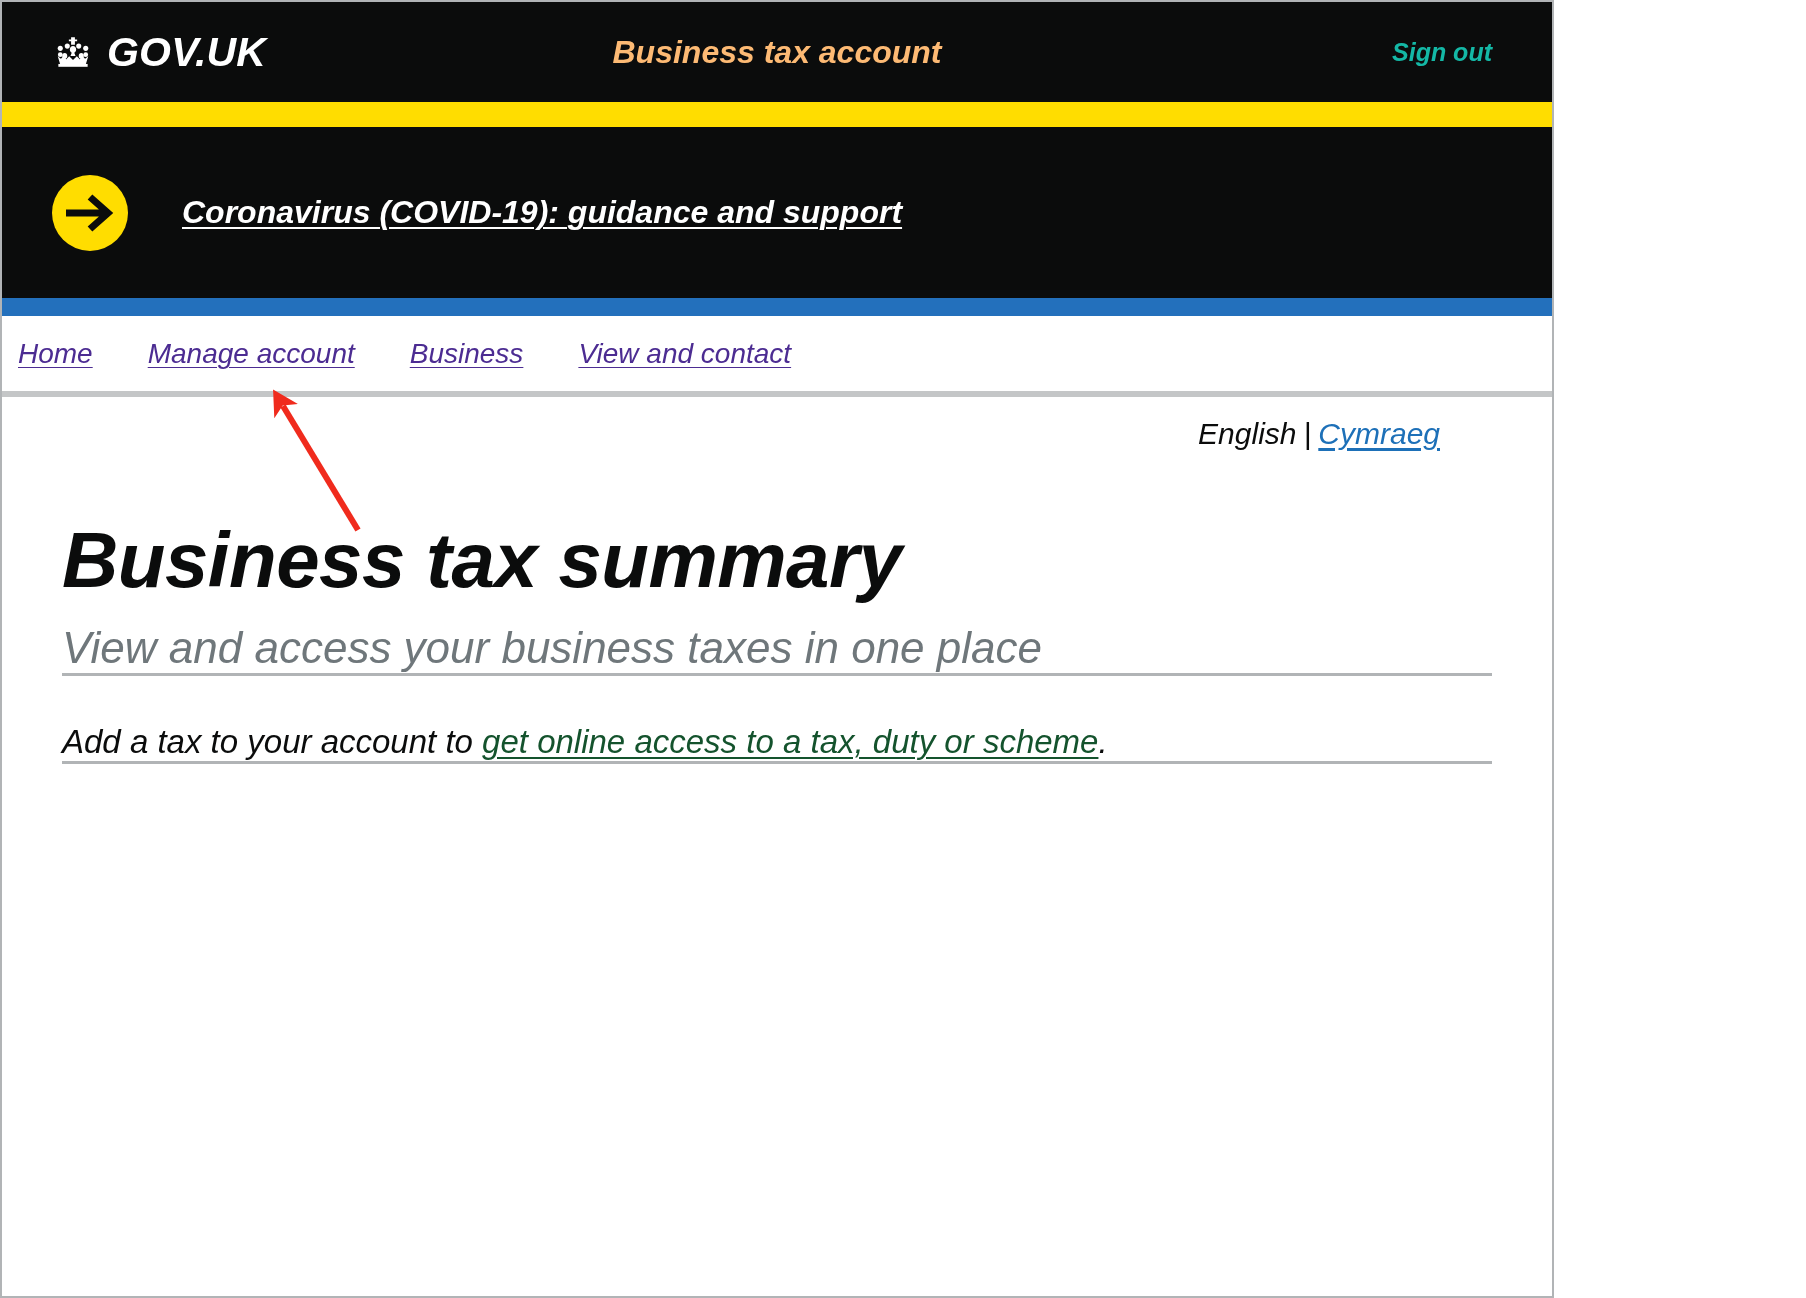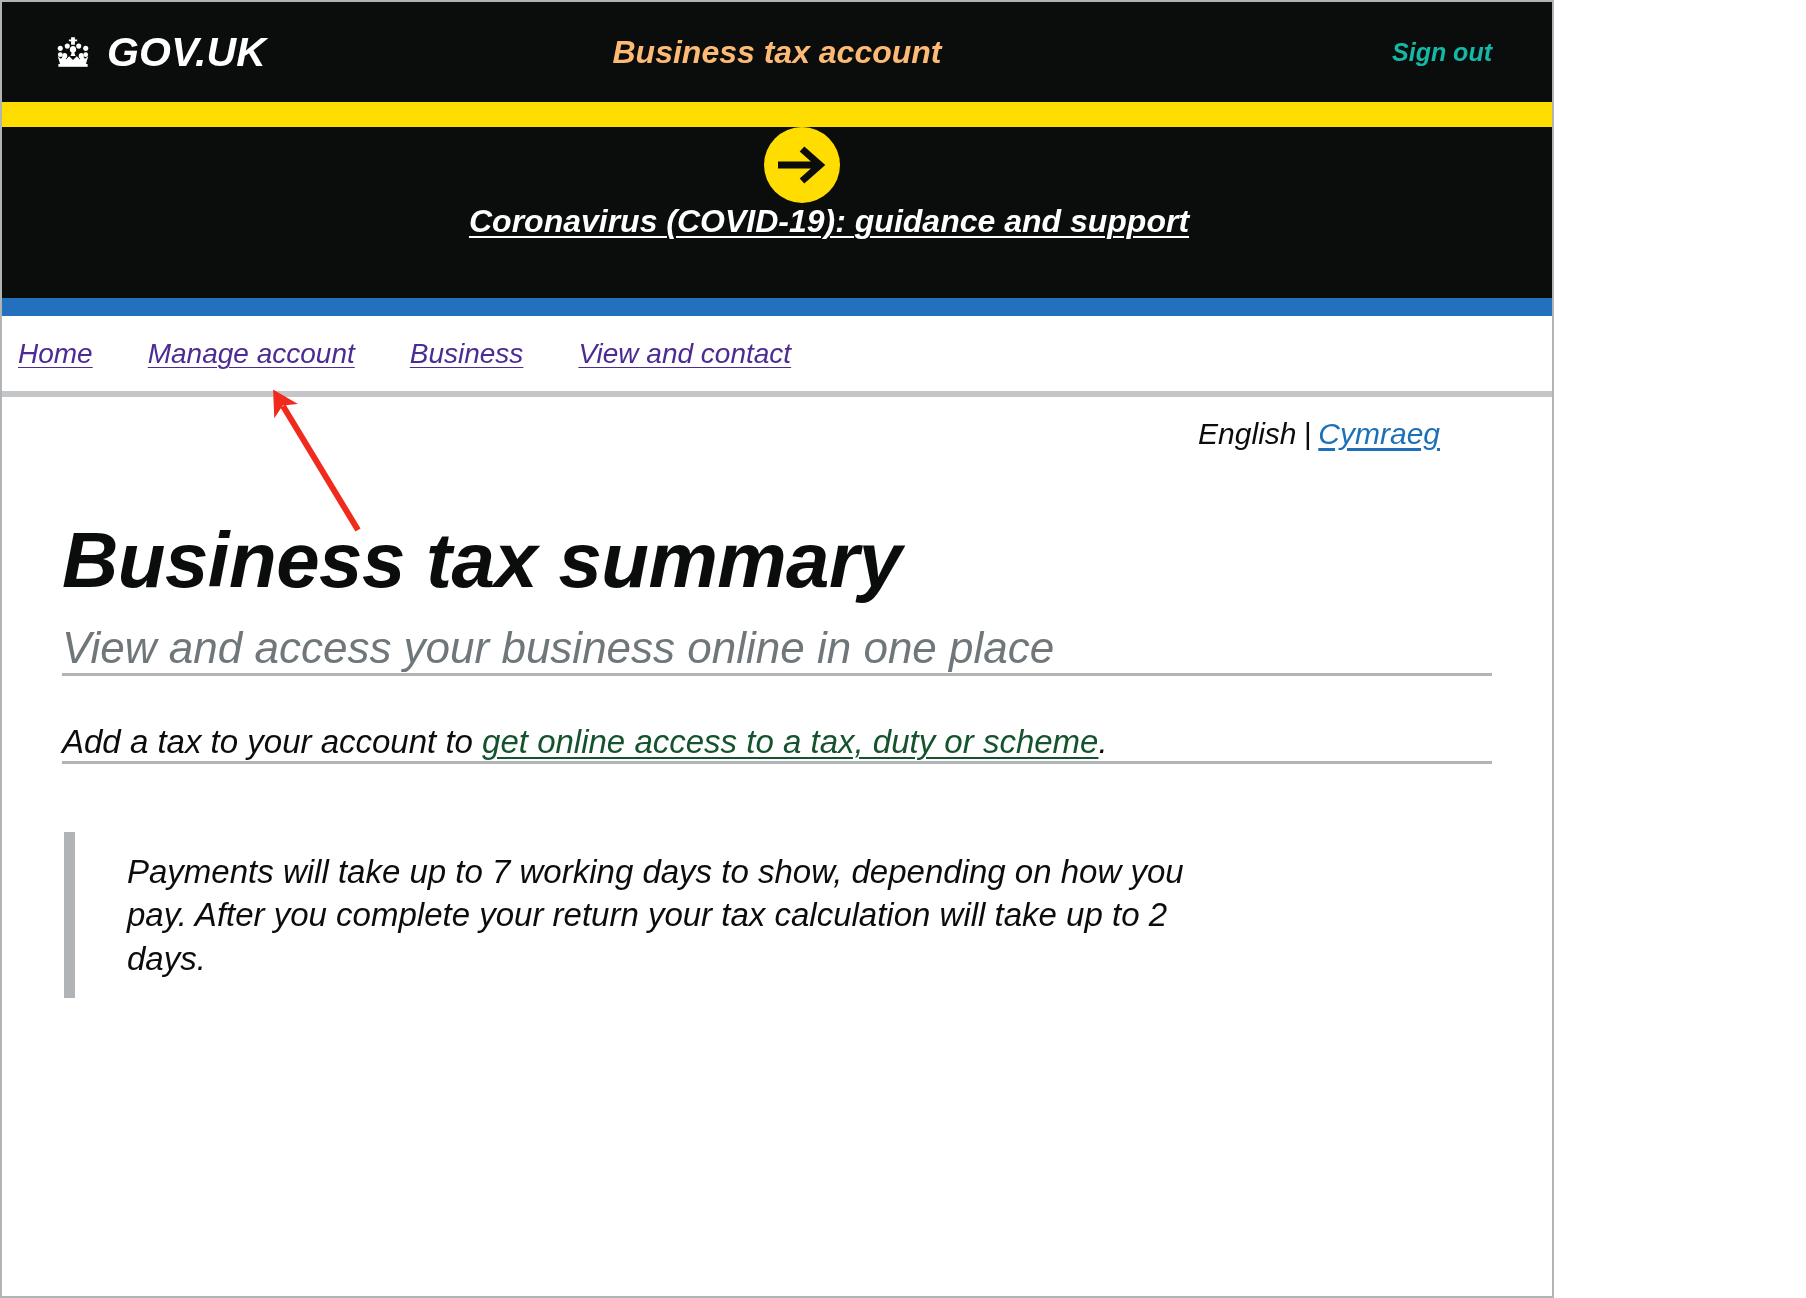--- a/index.html
+++ b/index.html
@@ -75,21 +75,20 @@
   }
 
   
   .covid-banner {
     background: #0b0c0c;
     height: 171px;
     display: flex;
     align-items: center;
     padding-left: 50px;
     box-sizing: border-box;
-    flex-direction: column;
   }
   .covid-arrow-circle {
     width: 76px;
     height: 76px;
     border-radius: 50%;
     background: #ffdd00;
     display: flex;
     align-items: center;
     justify-content: center;
     flex: none;
@@ -262,31 +261,28 @@
   </nav>
   <div class="nav-rule"></div>
 
   <div class="main">
 
     <div class="lang-switch">
       <span>English</span><span class="sep">|</span><a href="#">Cymraeg</a>
     </div>
 
     <h1 class="page-title">Business tax summary</h1>
-    <p class="page-subtitle">View and access your business online in one place</p>
+    <p class="page-subtitle">View and access your business taxes in one place</p>
 
     <hr class="rule rule-top">
 
     <p class="add-tax-line"><span>Add a tax to your account to </span><a href="#">get online access to a tax, duty or scheme</a><span>.</span></p>
 
     <hr class="rule rule-bottom">
 
-    <div class="inset-text">
-      <p>Payments will take up to 7 working days to show, depending on how you pay. After you complete your return your tax calculation will take up to 2 days.</p>
-    </div>
 
   </div>
 
   <svg class="annotation-arrow" viewBox="0 0 1806 1298" aria-hidden="true">
     <defs>
       <marker id="redhead" markerWidth="4.2" markerHeight="4.6" refX="1.0" refY="2.3" orient="auto">
         <path d="M0,0 L4.2,2.3 L0,4.6 L1.1,2.3 Z" fill="#f02b1d"></path>
       </marker>
     </defs>
     <line x1="356" y1="528" x2="281" y2="404" stroke="#f02b1d" stroke-width="6" marker-end="url(#redhead)"></line>

